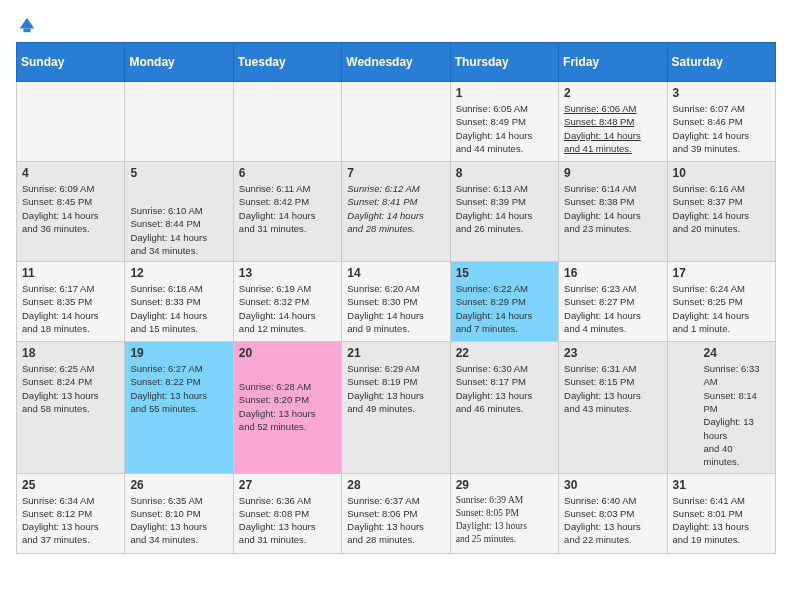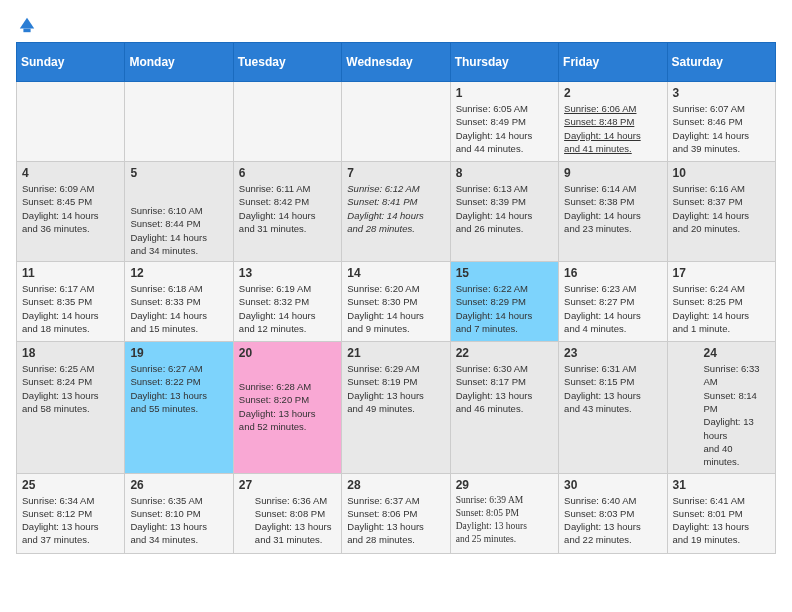--- a/index.html
+++ b/index.html
@@ -316,21 +316,21 @@
         </td>
         <td style="background-color: rgb(245, 245, 245);">
           <span class="day-number">26</span>
           <div class="day-info" style="white-space: pre-line;">Sunrise: 6:35 AM
 Sunset: 8:10 PM
 Daylight: 13 hours
 and 34 minutes.</div>
         </td>
         <td style="background-color: rgb(245, 245, 245);">
           <span class="day-number">27</span>
-          <div class="day-info" style="white-space: pre-line; margin-left: 16px;">Sunrise: 6:36 AM
+          <div class="day-info" style="white-space: pre-line;">Sunrise: 6:36 AM
 Sunset: 8:08 PM
 Daylight: 13 hours
 and 31 minutes.</div>
         </td>
         <td style="background-color: rgb(245, 245, 245);">
           <span class="day-number">28</span>
           <div class="day-info" style="white-space: pre-line;">Sunrise: 6:37 AM
 Sunset: 8:06 PM
 Daylight: 13 hours
 and 28 minutes.</div>

